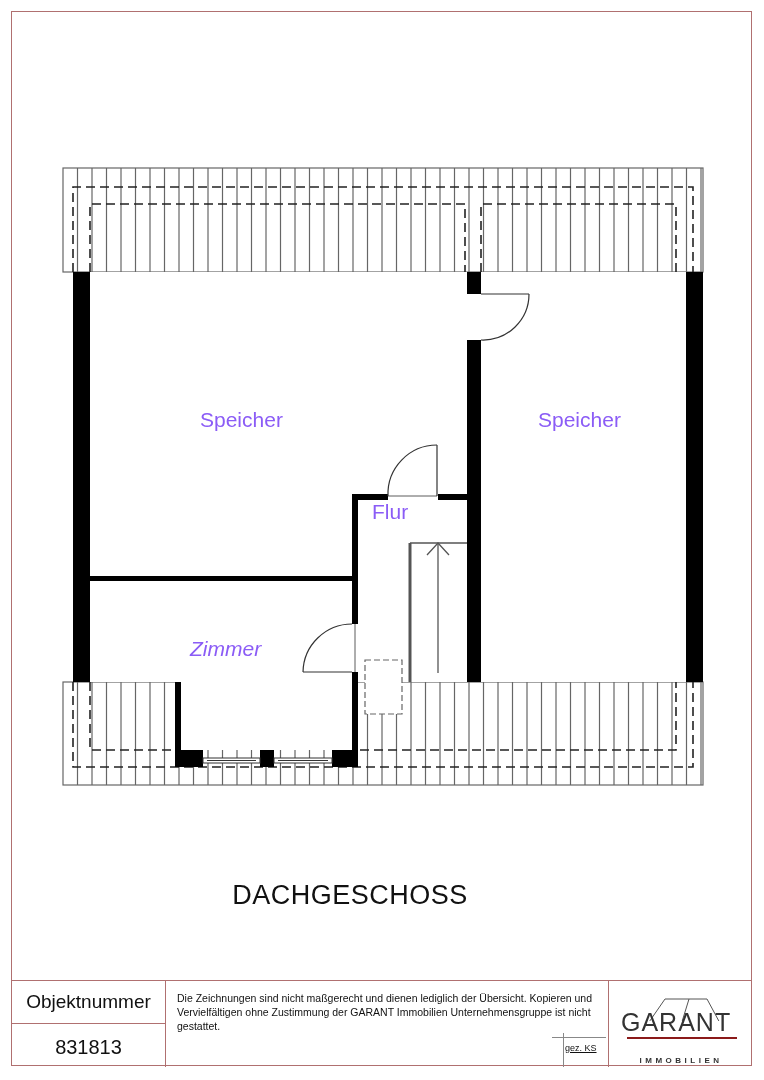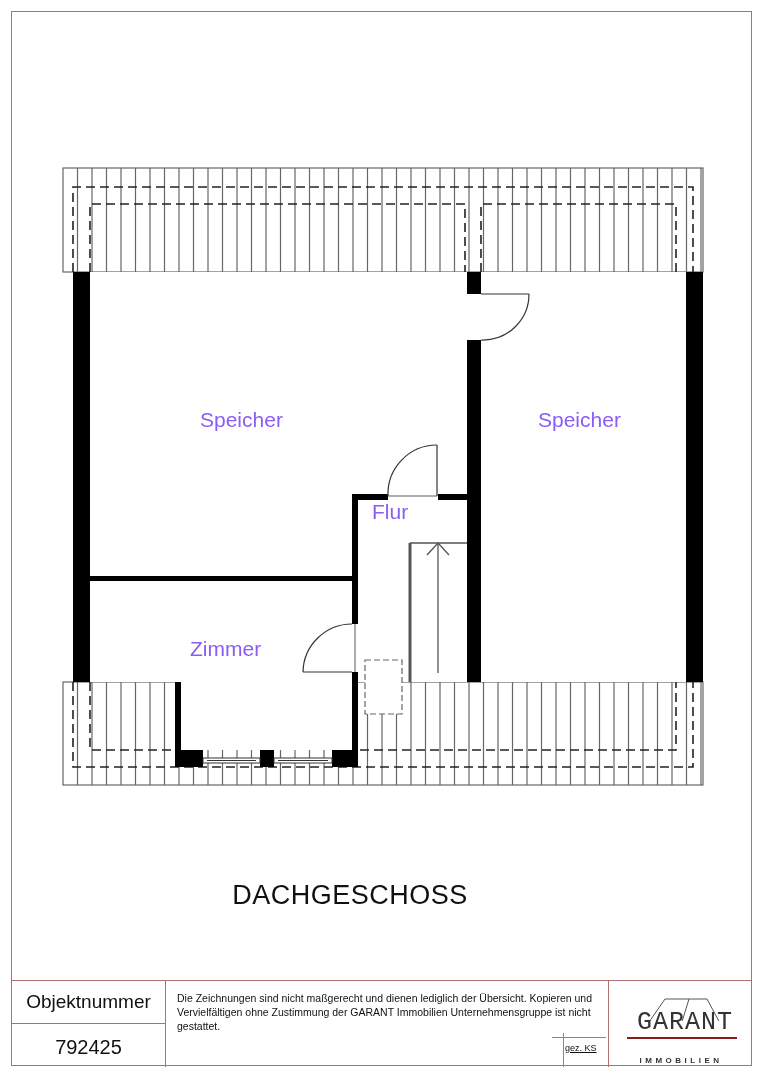--- a/index.html
+++ b/index.html
@@ -20,22 +20,22 @@
                   font-size: 19px; text-align: center; line-height: 42px; }
   .tb-obj-num { position: absolute; left: 0; top: 43px; width: 155px; height: 43px;
                 font-size: 20px; text-align: center; line-height: 46px; }
   .tb-note { position: absolute; left: 166px; top: 10px; width: 430px; font-size: 10.5px;
              line-height: 14px; color: #111; }
   .tb-sign { position: absolute; left: 554px; top: 62px; font-size: 9px; color: #111; text-decoration: underline; }
   .tb-sign-line-h { position: absolute; left: 541px; top: 56px; width: 54px; height: 1px; background: #888; }
   .tb-sign-line-v { position: absolute; left: 552px; top: 52px; width: 1px; height: 34px; background: #888; }
   .tb-logo { position: absolute; left: 597px; top: 0; width: 144px; height: 86px;
              border-left: 1px solid #b07070; box-sizing: border-box; }
-  .logo-word { position: absolute; left: 4px; width: 144px; top: 27px; text-align: center;
-               font-family: Liberation Mono, monospace; font-size: 25px; letter-spacing: 1px; color: #333; }
+  .logo-word { position: absolute; left: 12px; width: 144px; top: 27px; text-align: left;
+               font-family: Liberation Sans, sans-serif; font-size: 25px; letter-spacing: 1px; color: #333; }
   .logo-bar { position: absolute; left: 18px; width: 110px; top: 56px; height: 2px; background: #8b1a1a; }
   .logo-sub { position: absolute; left: 0; width: 144px; top: 75px; text-align: center;
               font-size: 8px; letter-spacing: 3.5px; font-weight: bold; color: #333; }
 </style>
 </head>
 <body>
 
 <div class="frame"></div>
 
 <svg class="plan" width="764" height="860" viewBox="0 0 764 860" xmlns="http://www.w3.org/2000/svg">
@@ -196,28 +196,28 @@
     <line x1="438" y1="673" x2="438" y2="543"></line>
     <polyline points="427,555 438,543 449,555"></polyline>
   </g>
 
   <rect x="365" y="660" width="37" height="54" fill="#fff" stroke="#666" stroke-width="1.2" stroke-dasharray="6,3"></rect>
 </svg>
 
 <div class="room-label" style="left:200px;top:408px;">Speicher</div>
 <div class="room-label" style="left:538px;top:408px;">Speicher</div>
 <div class="room-label" style="left:372px;top:500px;">Flur</div>
-<div class="room-label" style="left:190px;top:637px;">Zimmer</div>
+<div class="room-label" style="left:190px;top:637px;font-style:italic;">Zimmer</div>
 
 <div class="title">DACHGESCHOSS</div>
 
 <div class="tb">
   <div class="tb-obj">
     <div class="tb-obj-label">Objektnummer</div>
-    <div class="tb-obj-num">792425</div>
+    <div class="tb-obj-num">831813</div>
   </div>
   <div class="tb-note">Die Zeichnungen sind nicht maßgerecht und dienen lediglich der Übersicht. Kopieren und Vervielfältigen ohne Zustimmung der GARANT Immobilien Unternehmensgruppe ist nicht gestattet.</div>
   <div class="tb-sign-line-h"></div>
   <div class="tb-sign-line-v"></div>
   <div class="tb-sign">gez. KS</div>
   <div class="tb-logo">
     <svg width="144" height="40" style="position:absolute;left:0;top:0;">
       <polyline points="38,44 56,18 98,18 112,44" fill="none" stroke="#555" stroke-width="1"></polyline>
       <line x1="72" y1="44" x2="80" y2="18" stroke="#555" stroke-width="1"></line>
     </svg>

